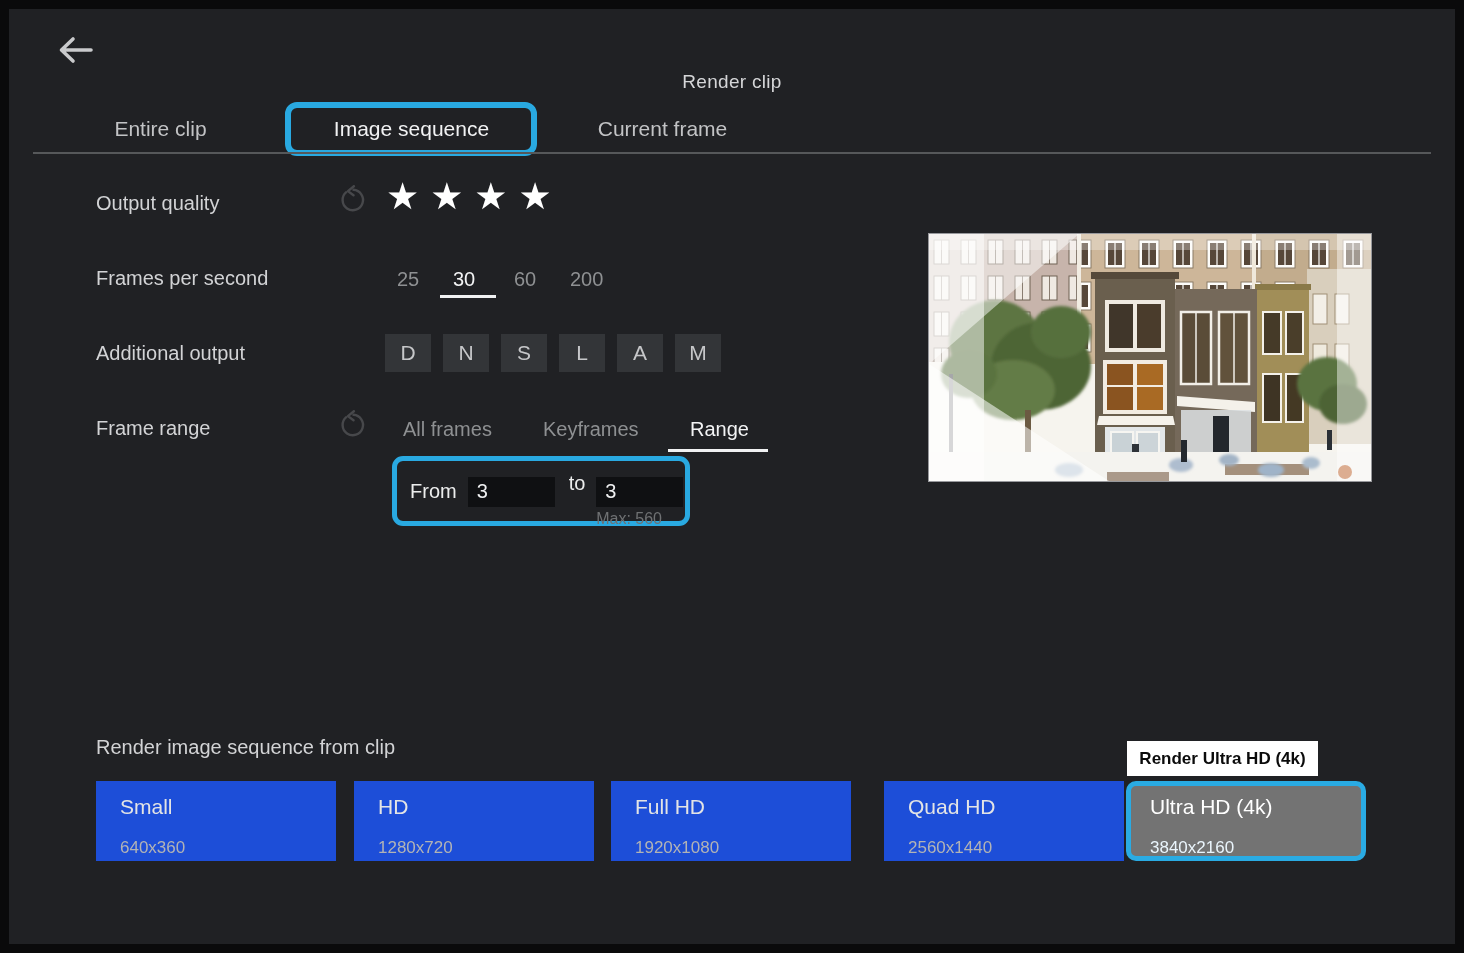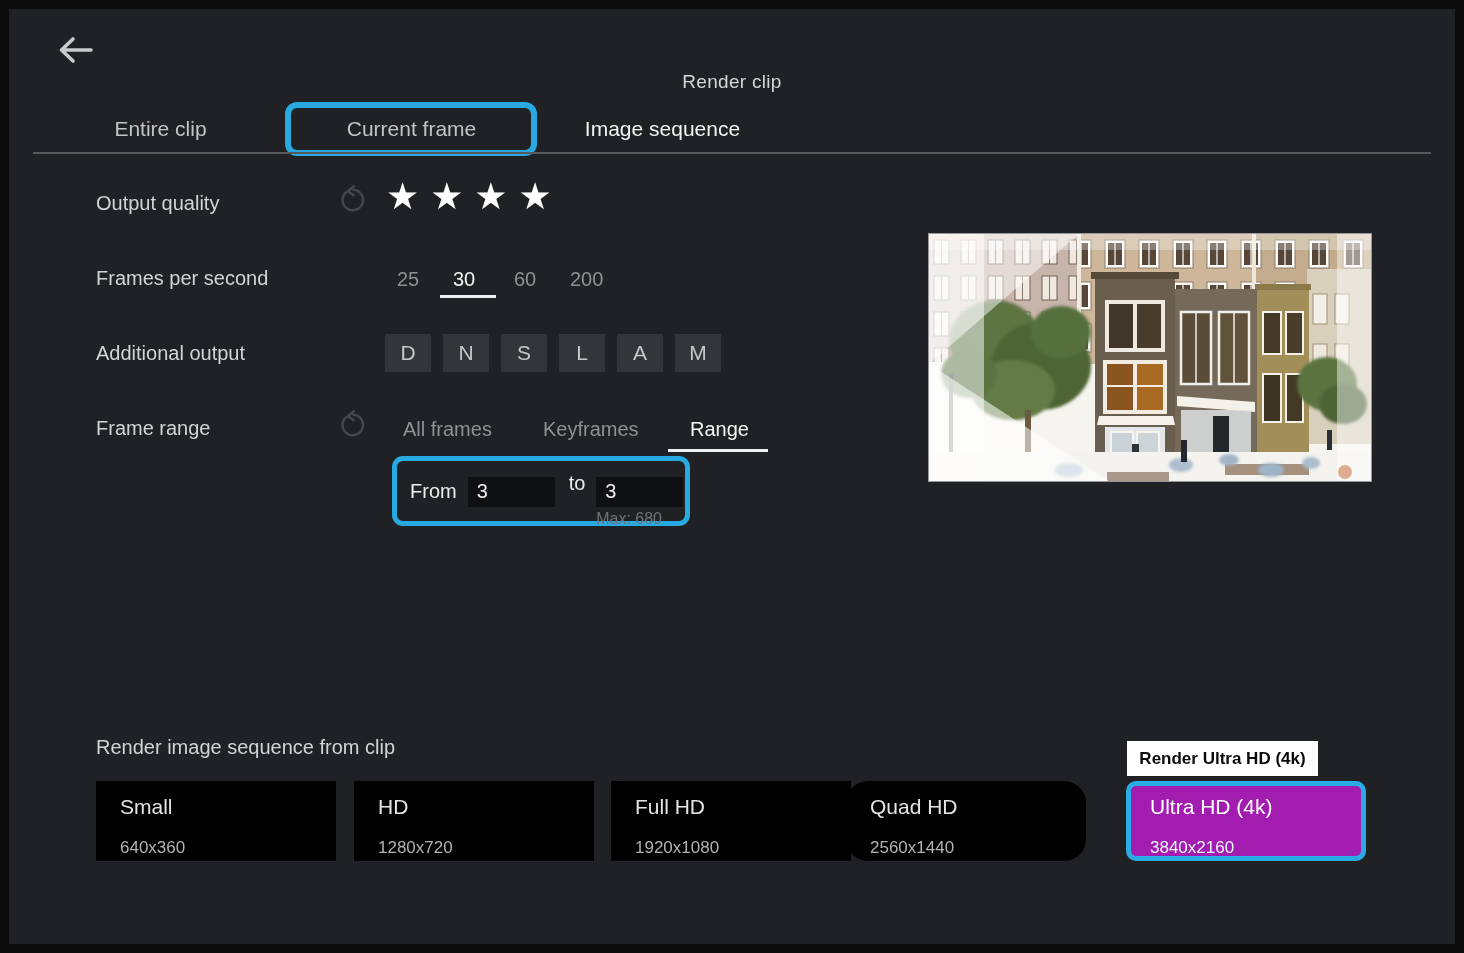--- a/index.html
+++ b/index.html
@@ -47,25 +47,25 @@
     color: #f0f1f2; font-size: 20px; padding-left: 9px; font-family: "Liberation Sans", sans-serif; }
   .range-to { font-size: 20px; color: #eceded; margin: 0 11px 16px 14px; }
   .range-from { margin-right: 11px; }
   .max-hint { position: absolute; right: 23px; top: 49px; font-size: 16px; color: #6f7173; }
   
   .preview { position: absolute; left: 919px; top: 224px; width: 444px; height: 249px;
     border: 1px solid #97989c; background: #f6f4ee; }
   .preview svg { display: block; width: 100%; height: 100%; }
   
   .render-label { position: absolute; left: 87px; top: 727px; font-size: 20px; color: #d2d3d5; }
-  .res-btn { position: absolute; top: 772px; width: 240px; height: 80px; background: #000000;
+  .res-btn { position: absolute; top: 772px; width: 240px; height: 80px; background: #1d4ed8;
     cursor: pointer; padding: 14px 8px 0 24px; }
   .res-name { font-size: 21px; color: #e3e4e5; }
   .res-size { font-size: 17px; color: #b2b3b5; margin-top: 19px; }
-  .res-btn.selected { background: #a21caf; border: 5px solid #2aabe3; border-radius: 10px;
+  .res-btn.selected { background: #737373; border: 5px solid #2aabe3; border-radius: 10px;
     padding: 9px 0 0 19px; }
   .res-btn.selected .res-name { color: #ffffff; }
   .res-btn.selected .res-size { color: #eaf5fc; }
   .tooltip { position: absolute; left: 1118px; top: 732px; width: 191px; height: 35px;
     background: #ffffff; color: #0b0b0b; font-weight: bold; font-size: 17px;
     display: flex; align-items: center; justify-content: center; }
 </style>
 </head>
 <body>
 
@@ -75,22 +75,22 @@
     <span>
       <svg width="38" height="30" viewBox="0 0 38 30">
         <path d="M35 15 H6 M17 4 L5.5 15 L17 26" fill="none" stroke="#c9cacc" stroke-width="3.6" stroke-linecap="round" stroke-linejoin="round"></path>
       </svg>
     </span>
   </div>
   <div class="page-title">Render clip</div>
 
   <div class="tabs">
     <div class="tab">Entire clip</div>
+    <div class="tab active">Image sequence</div>
     <div class="tab">Current frame</div>
-    <div class="tab active">Image sequence</div>
   </div>
   <div class="tab-highlight"></div>
   <div class="divider"></div>
 
   <div class="row-label" style="top:183px;">Output quality</div>
   <div class="reset-btn" style="top:177px;">
     <span>
       <svg width="30" height="30" viewBox="0 0 30 30">
         <path d="M9.2 7.2 A 10.2 10.2 0 1 0 16.5 4.8" fill="none" stroke="#47484b" stroke-width="2.4" stroke-linecap="round"></path>
         <path d="M16.9 1.2 L10.9 6.1 L16.5 10.3" fill="none" stroke="#47484b" stroke-width="2.4" stroke-linecap="round" stroke-linejoin="round"></path>
@@ -132,21 +132,21 @@
   <span class="opt selected" style="left:681px; top:409px;">Range</span>
   <div class="sel-underline" style="left:659px; top:440px; width:100px;"></div>
 
   <div class="range-box">
     <div class="range-inner">
       <span class="range-lbl range-from">From</span>
       <input class="range-input" value="3" style="">
       <span class="range-to">to</span>
       <input class="range-input" value="3" style="">
     </div>
-    <div class="max-hint">Max: 680</div>
+    <div class="max-hint">Max: 560</div>
   </div>
 
   <div class="preview">
     <svg viewBox="0 0 442 247" preserveAspectRatio="none">
       <defs>
         <filter id="soft" x="-20%" y="-20%" width="140%" height="140%">
             <feGaussianBlur stdDeviation="1.6"></feGaussianBlur>
           </filter>
         <pattern id="winA" width="27" height="36" patternUnits="userSpaceOnUse">
           <rect x="5" y="6" width="15" height="24" fill="#efe9e2" stroke="#6f6154" stroke-width="1"></rect>
@@ -249,21 +249,21 @@
     <div class="res-size">640x360</div>
   </div>
   <div class="res-btn" style="left:345px;">
     <div class="res-name">HD</div>
     <div class="res-size">1280x720</div>
   </div>
   <div class="res-btn" style="left:602px;">
     <div class="res-name">Full HD</div>
     <div class="res-size">1920x1080</div>
   </div>
-  <div class="res-btn" style="left:837px;border-radius:22px;">
+  <div class="res-btn" style="left:875px;">
     <div class="res-name">Quad HD</div>
     <div class="res-size">2560x1440</div>
   </div>
   <div class="res-btn selected" style="left:1117px;">
     <div class="res-name">Ultra HD (4k)</div>
     <div class="res-size">3840x2160</div>
   </div>
 
   <div class="tooltip">Render Ultra HD (4k)</div>
 

